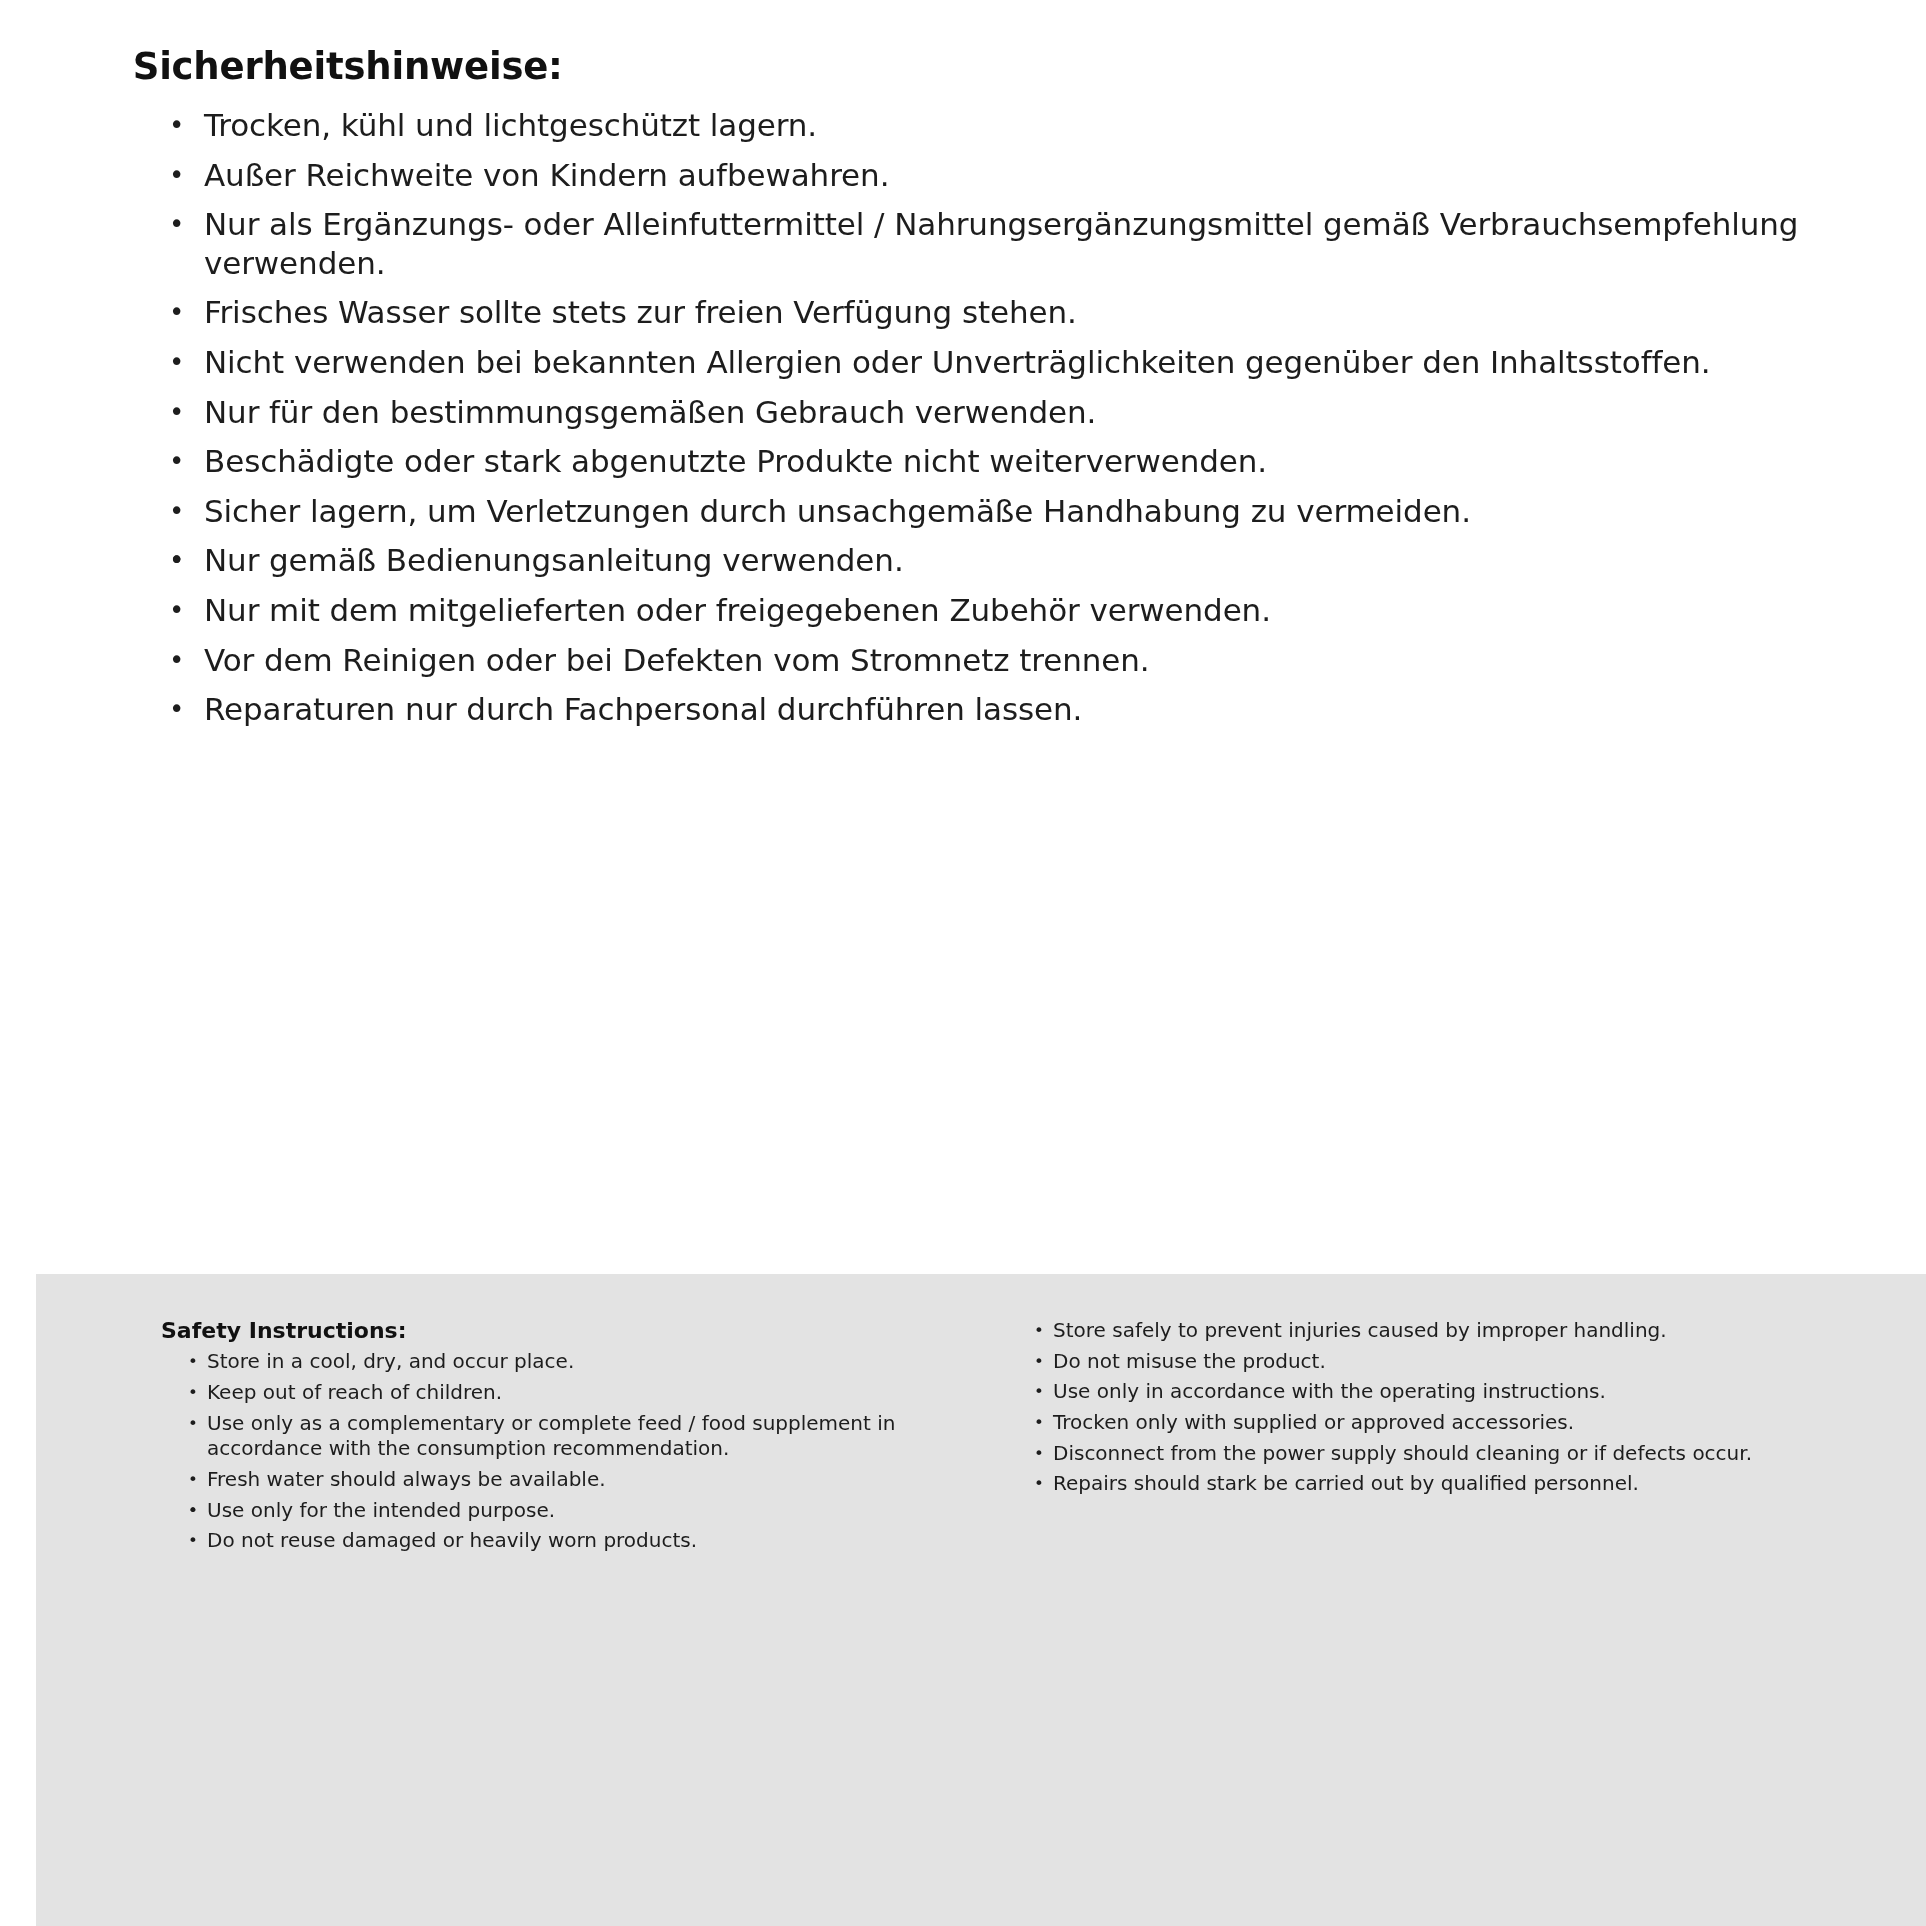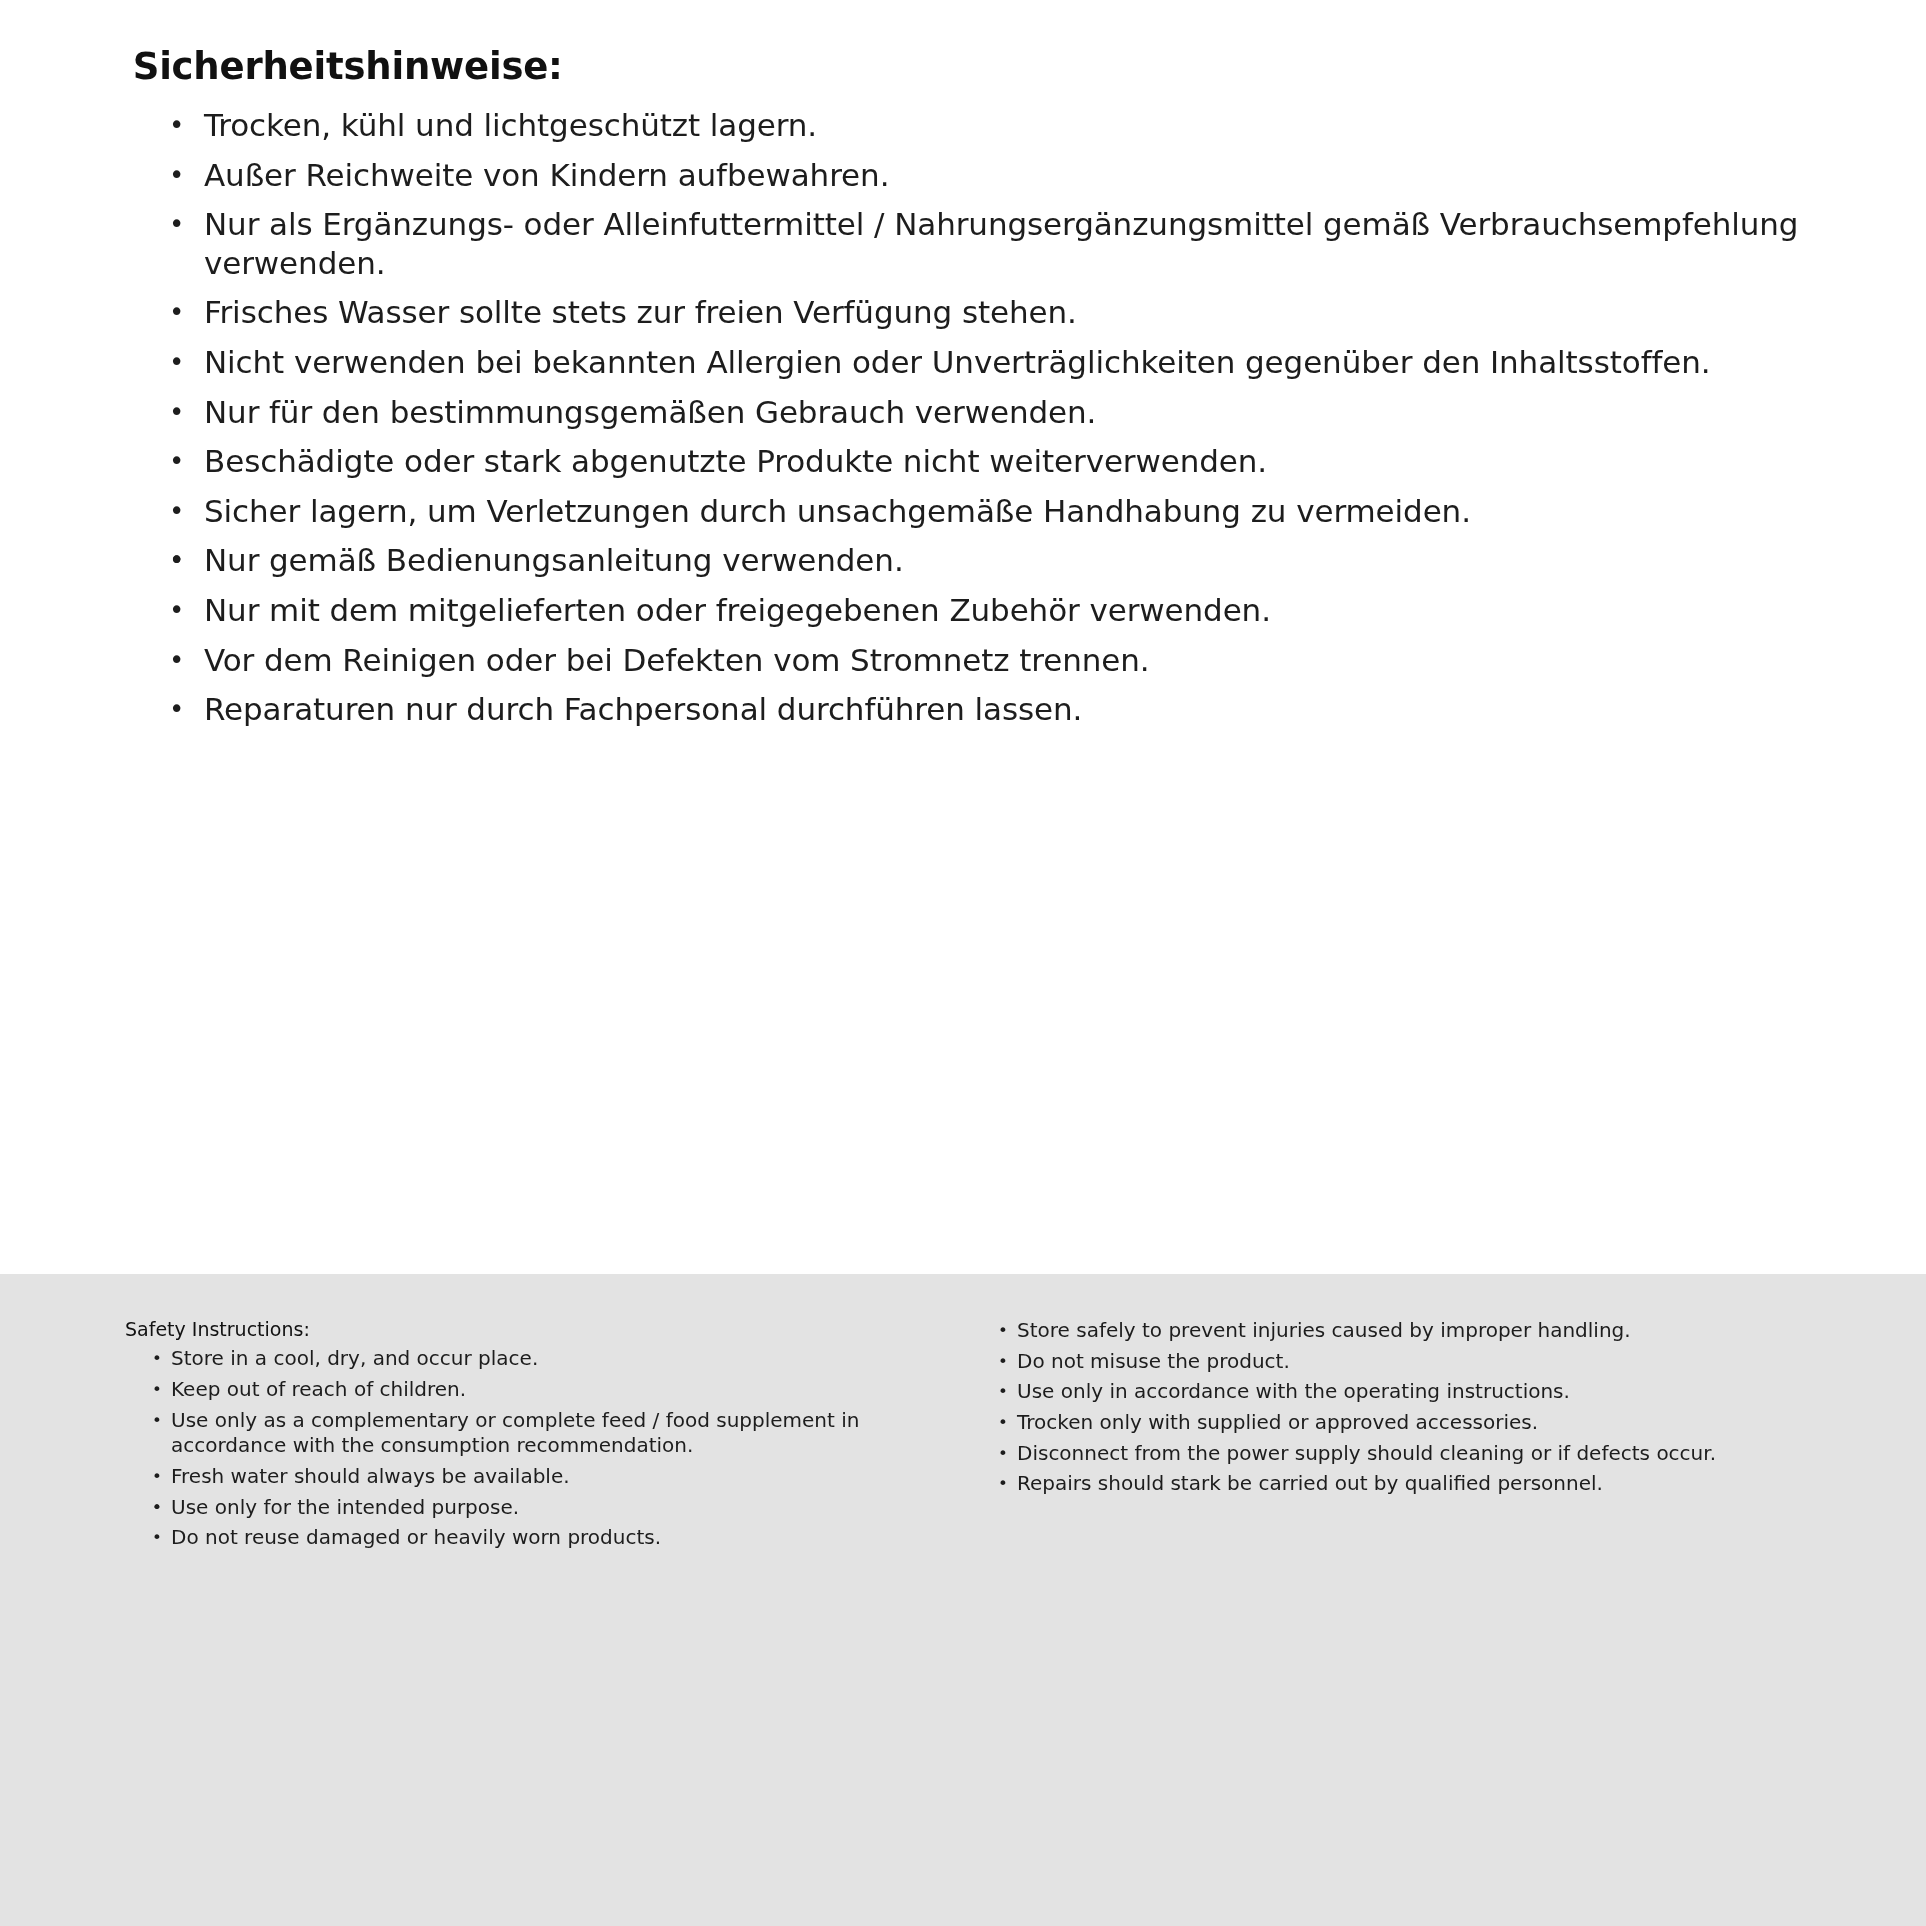--- a/index.html
+++ b/index.html
@@ -13,20 +13,21 @@
     font-family: "DejaVu Sans", "Liberation Sans", sans-serif;
     color: #1a1a1a;
     overflow: hidden;
   }
   .page {
     width: 1926px;
     height: 1926px;
     position: relative;
     display: flex;
     flex-direction: column;
+    align-items: flex-end;
   }
 
   
   .de-section {
     padding: 45px 96px 0 125px;
     height: 1274px;
     box-sizing: border-box;
     background: #ffffff;
   }
   .de-title {
@@ -66,22 +67,22 @@
     padding: 44px 77px 0 125px;
     box-sizing: border-box;
     display: flex;
     gap: 58px;
   }
   .en-col {
     width: 815px;
     box-sizing: border-box;
   }
   .en-title {
-    font-size: 19px;
-    font-weight: normal;
+    font-size: 22px;
+    font-weight: bold;
     color: #111111;
     margin: 0 0 6.4px 0;
   }
   .en-list {
     list-style: none;
     margin: 0;
     padding: 0 0 0 27px;
   }
   .en-list li {
     position: relative;

